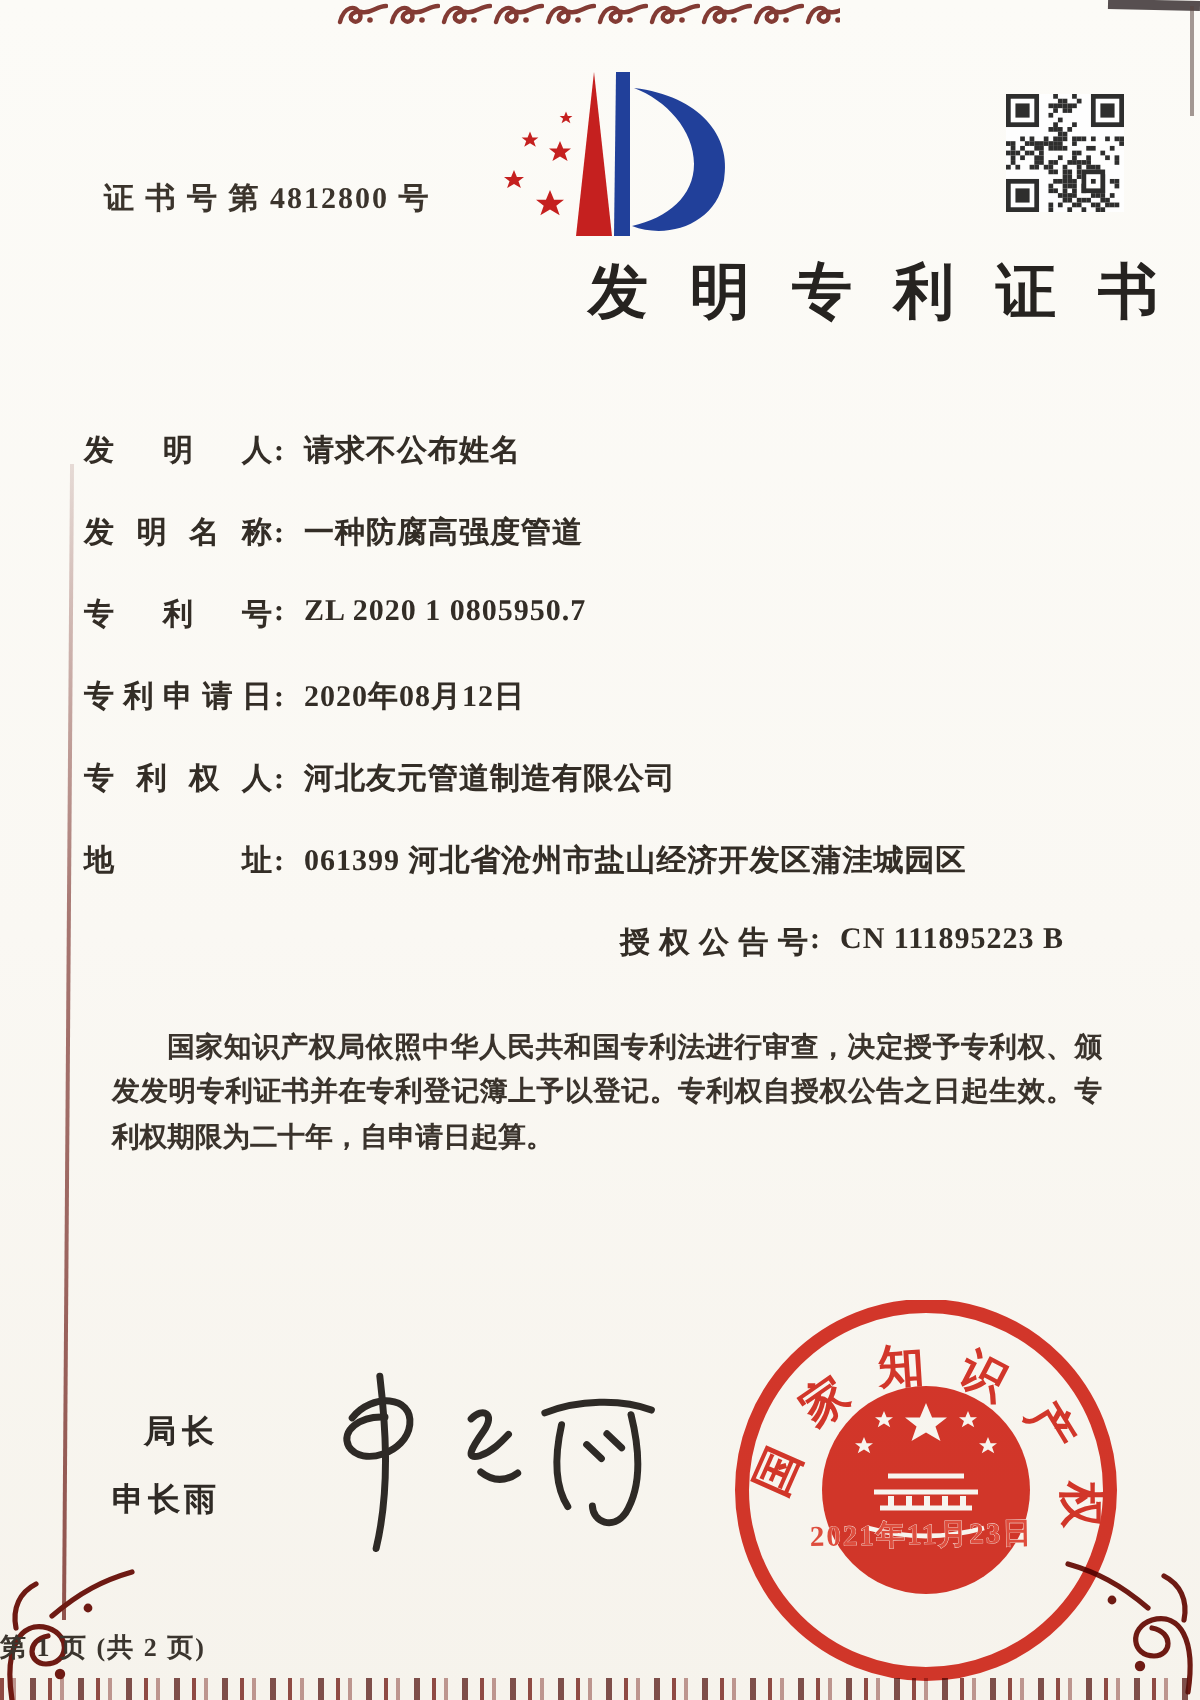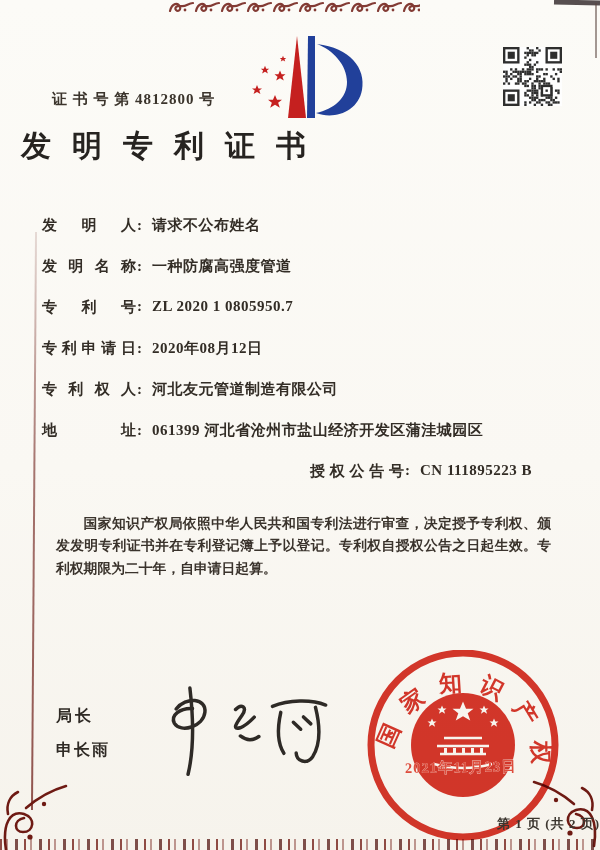--- a/index.html
+++ b/index.html
@@ -18,43 +18,43 @@
   .corner.br{left:532px;top:770px;transform:scaleX(-1);}
   .fringe{position:absolute;left:0;right:0;bottom:0;height:11px;opacity:.85;
     background:repeating-linear-gradient(90deg,
       rgba(112,24,17,.9) 0 2px, rgba(112,24,17,0) 2px 6px,
       rgba(112,24,17,.5) 6px 8px, rgba(112,24,17,0) 8px 15px,
       rgba(80,16,12,.85) 15px 18px, rgba(112,24,17,0) 18px 24px);}
   
   .certno{position:absolute;left:52px;top:90px;font-size:15px;font-weight:600;letter-spacing:1px;color:#3b342c;}
   .logo{position:absolute;left:228px;top:30px;width:150px;height:90px;}
   .qr{position:absolute;left:503px;top:47px;width:59px;height:59px;opacity:.92;}
-  .title{position:absolute;left:0;top:126px;width:100%;margin:0;text-align:left;
+  .title{position:absolute;left:0;top:126px;width:100%;margin:0;text-align:right;
     font-size:30px;font-weight:700;letter-spacing:21px;text-indent:21px;color:#262320;}
   
   .fields{position:absolute;left:42px;top:216px;right:26px;}
   .frow{position:relative;height:41px;font-size:15px;font-weight:600;white-space:nowrap;color:#332d26;}
   .flabel{display:inline-block;width:94px;text-align:justify;text-align-last:justify;vertical-align:top;}
   .fcolon{margin:0 10px 0 1px;}
   .fvalue{letter-spacing:.5px;}
   .pair2{position:absolute;left:268px;top:0;}
   
   .bodytext{position:absolute;left:40px;right:33px;top:497px;font-size:13.8px;line-height:1.63;
     text-align:justify;color:#3a332c;font-weight:600;}
   .bodytext p{margin:16px;text-indent:2em;}
   
-  .signoff{position:absolute;left:56px;top:706px;font-size:16px;font-weight:700;letter-spacing:3px;color:#2f2a25;}
+  .signoff{position:absolute;left:56px;top:706px;font-size:16px;font-weight:700;letter-spacing:3px;color:#2f2a25;text-align:right;}
   .signoff .s-name{margin-top:13px;letter-spacing:2px;}
   .signature{position:absolute;left:150px;top:680px;width:205px;height:98px;transform:rotate(-1.5deg);}
   
   .seal{position:absolute;left:358px;top:650px;width:212px;height:198px;opacity:.93;mix-blend-mode:multiply;}
   .seal-ring-text{font-size:23px;font-weight:700;letter-spacing:15px;fill:#d5281c;}
   .seal-date{font-size:14.5px;font-weight:700;fill:#e44232;letter-spacing:1px;paint-order:stroke;stroke:#ffffff;stroke-width:.35px;}
   
-  .footer{position:absolute;left:0;bottom:17px;width:100%;text-align:right;font-size:13px;font-weight:600;letter-spacing:1px;color:#3b352e;}
+  .footer{position:absolute;left:0;bottom:17px;width:100%;text-align:left;font-size:13px;font-weight:600;letter-spacing:1px;color:#3b352e;}
 </style>
 </head>
 <body>
 
 <div class="page">
 
   <svg class="orn-top" viewBox="0 0 252 14">
     <defs>
       <pattern id="sw" width="26" height="14" patternUnits="userSpaceOnUse">
         <path d="M2,11 C4,3 10,2 12,7 C13,10 10,12 8,10 C6,8 9,5 13,6 C18,7 20,3 25,3" fill="none" stroke="#6e1a13" stroke-width="2.2" stroke-linecap="round"></path>

